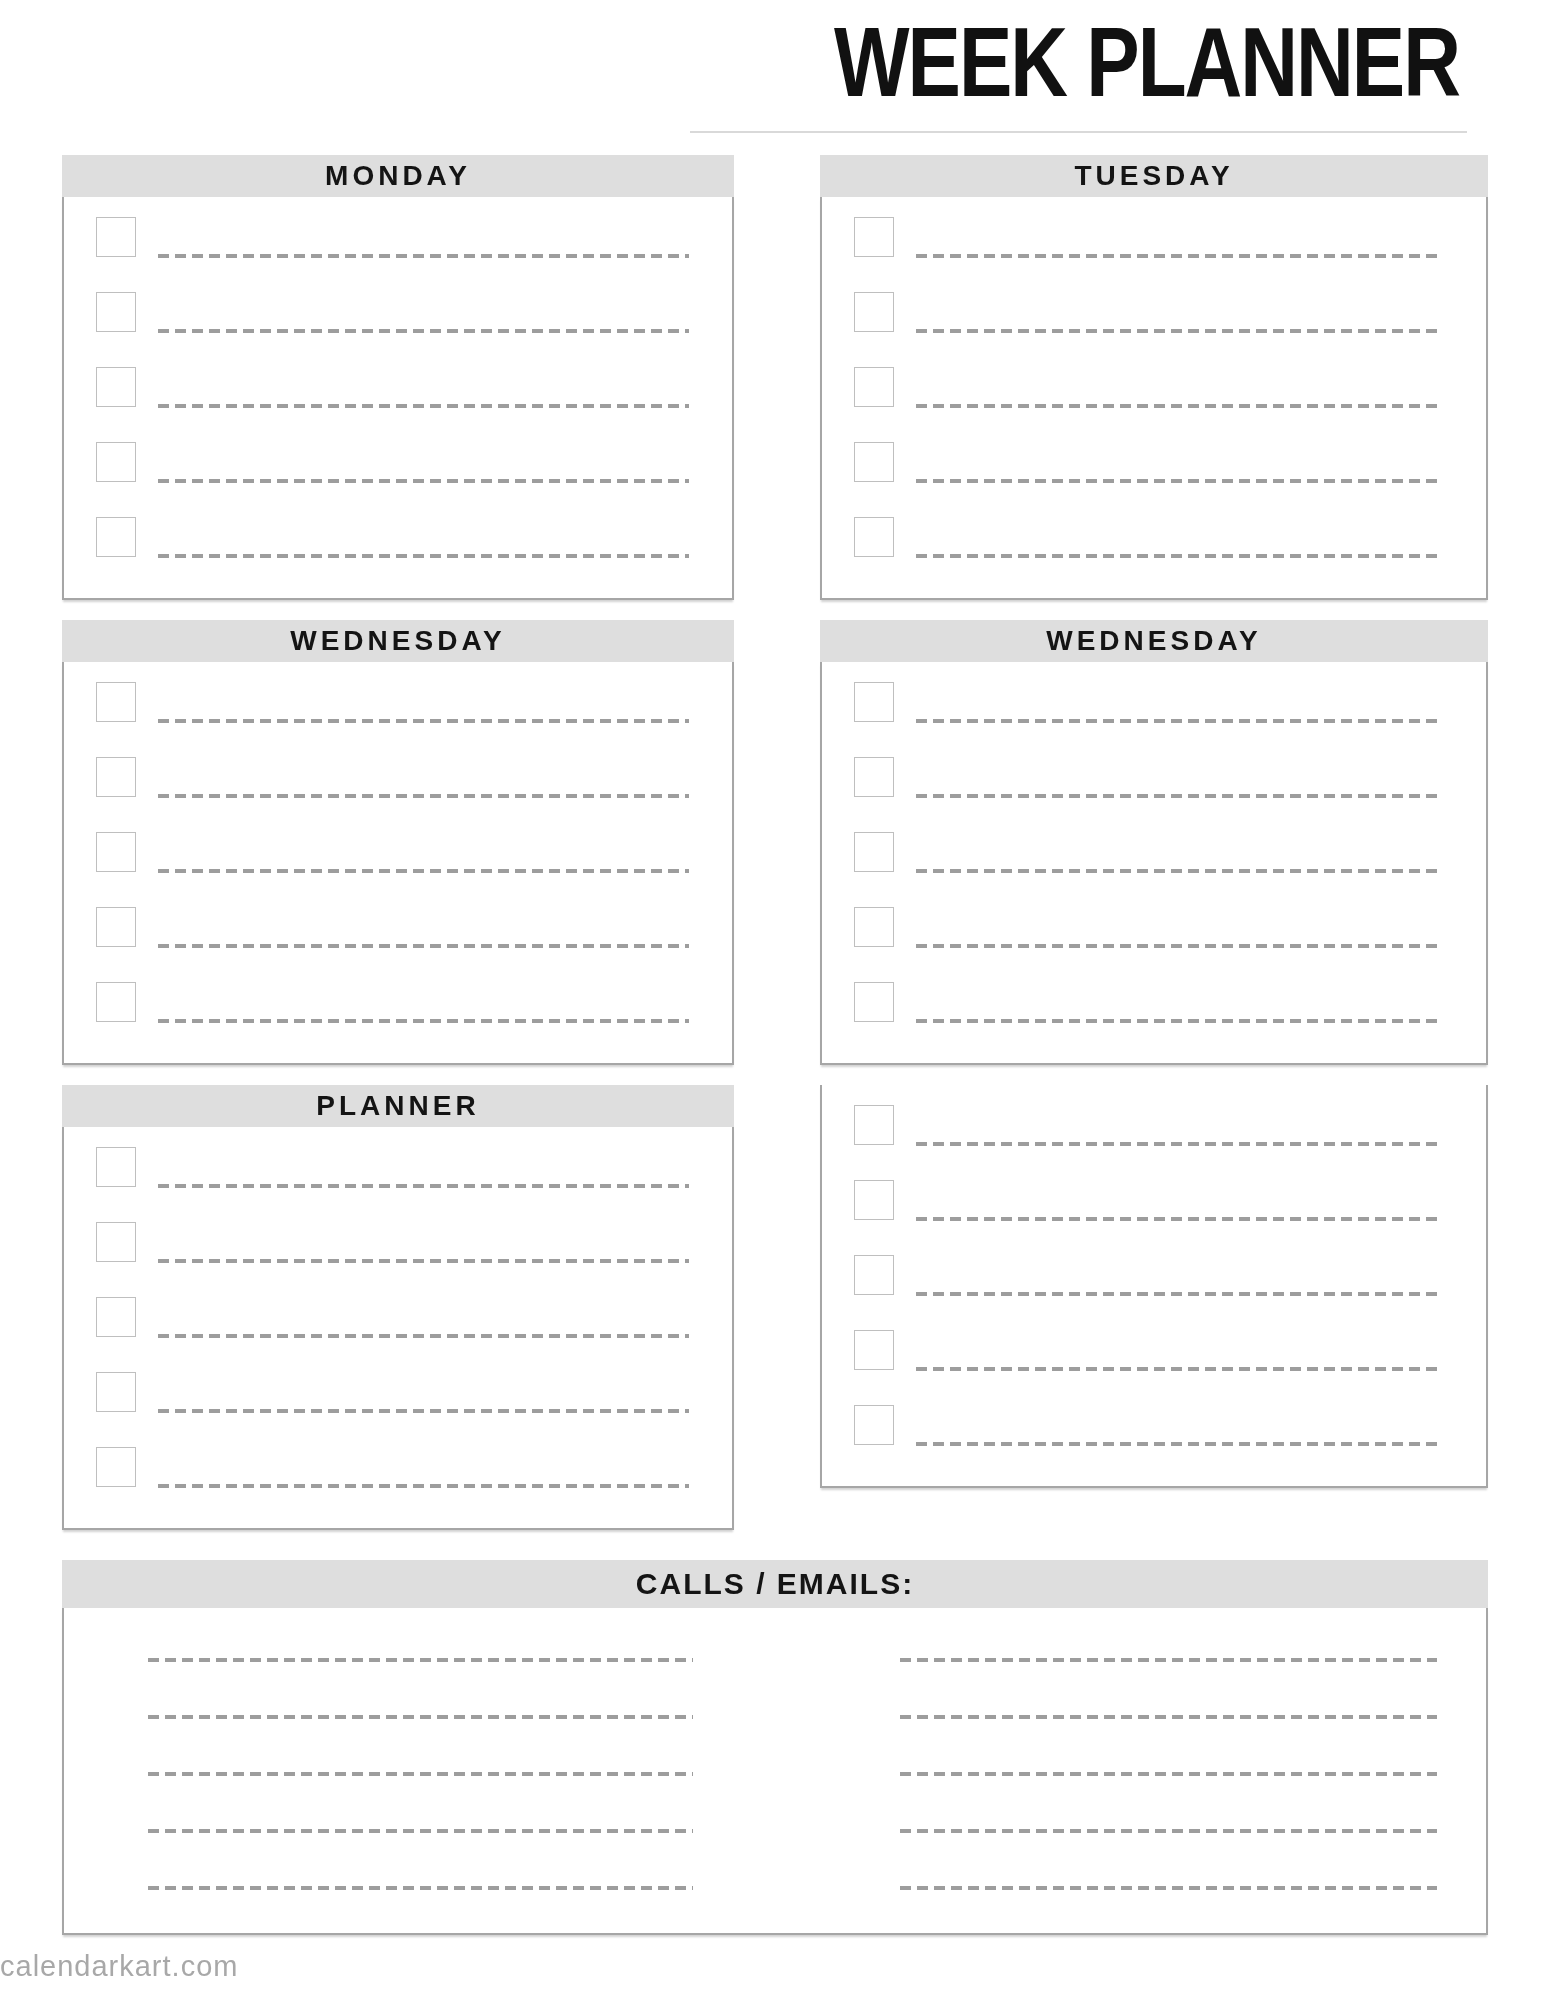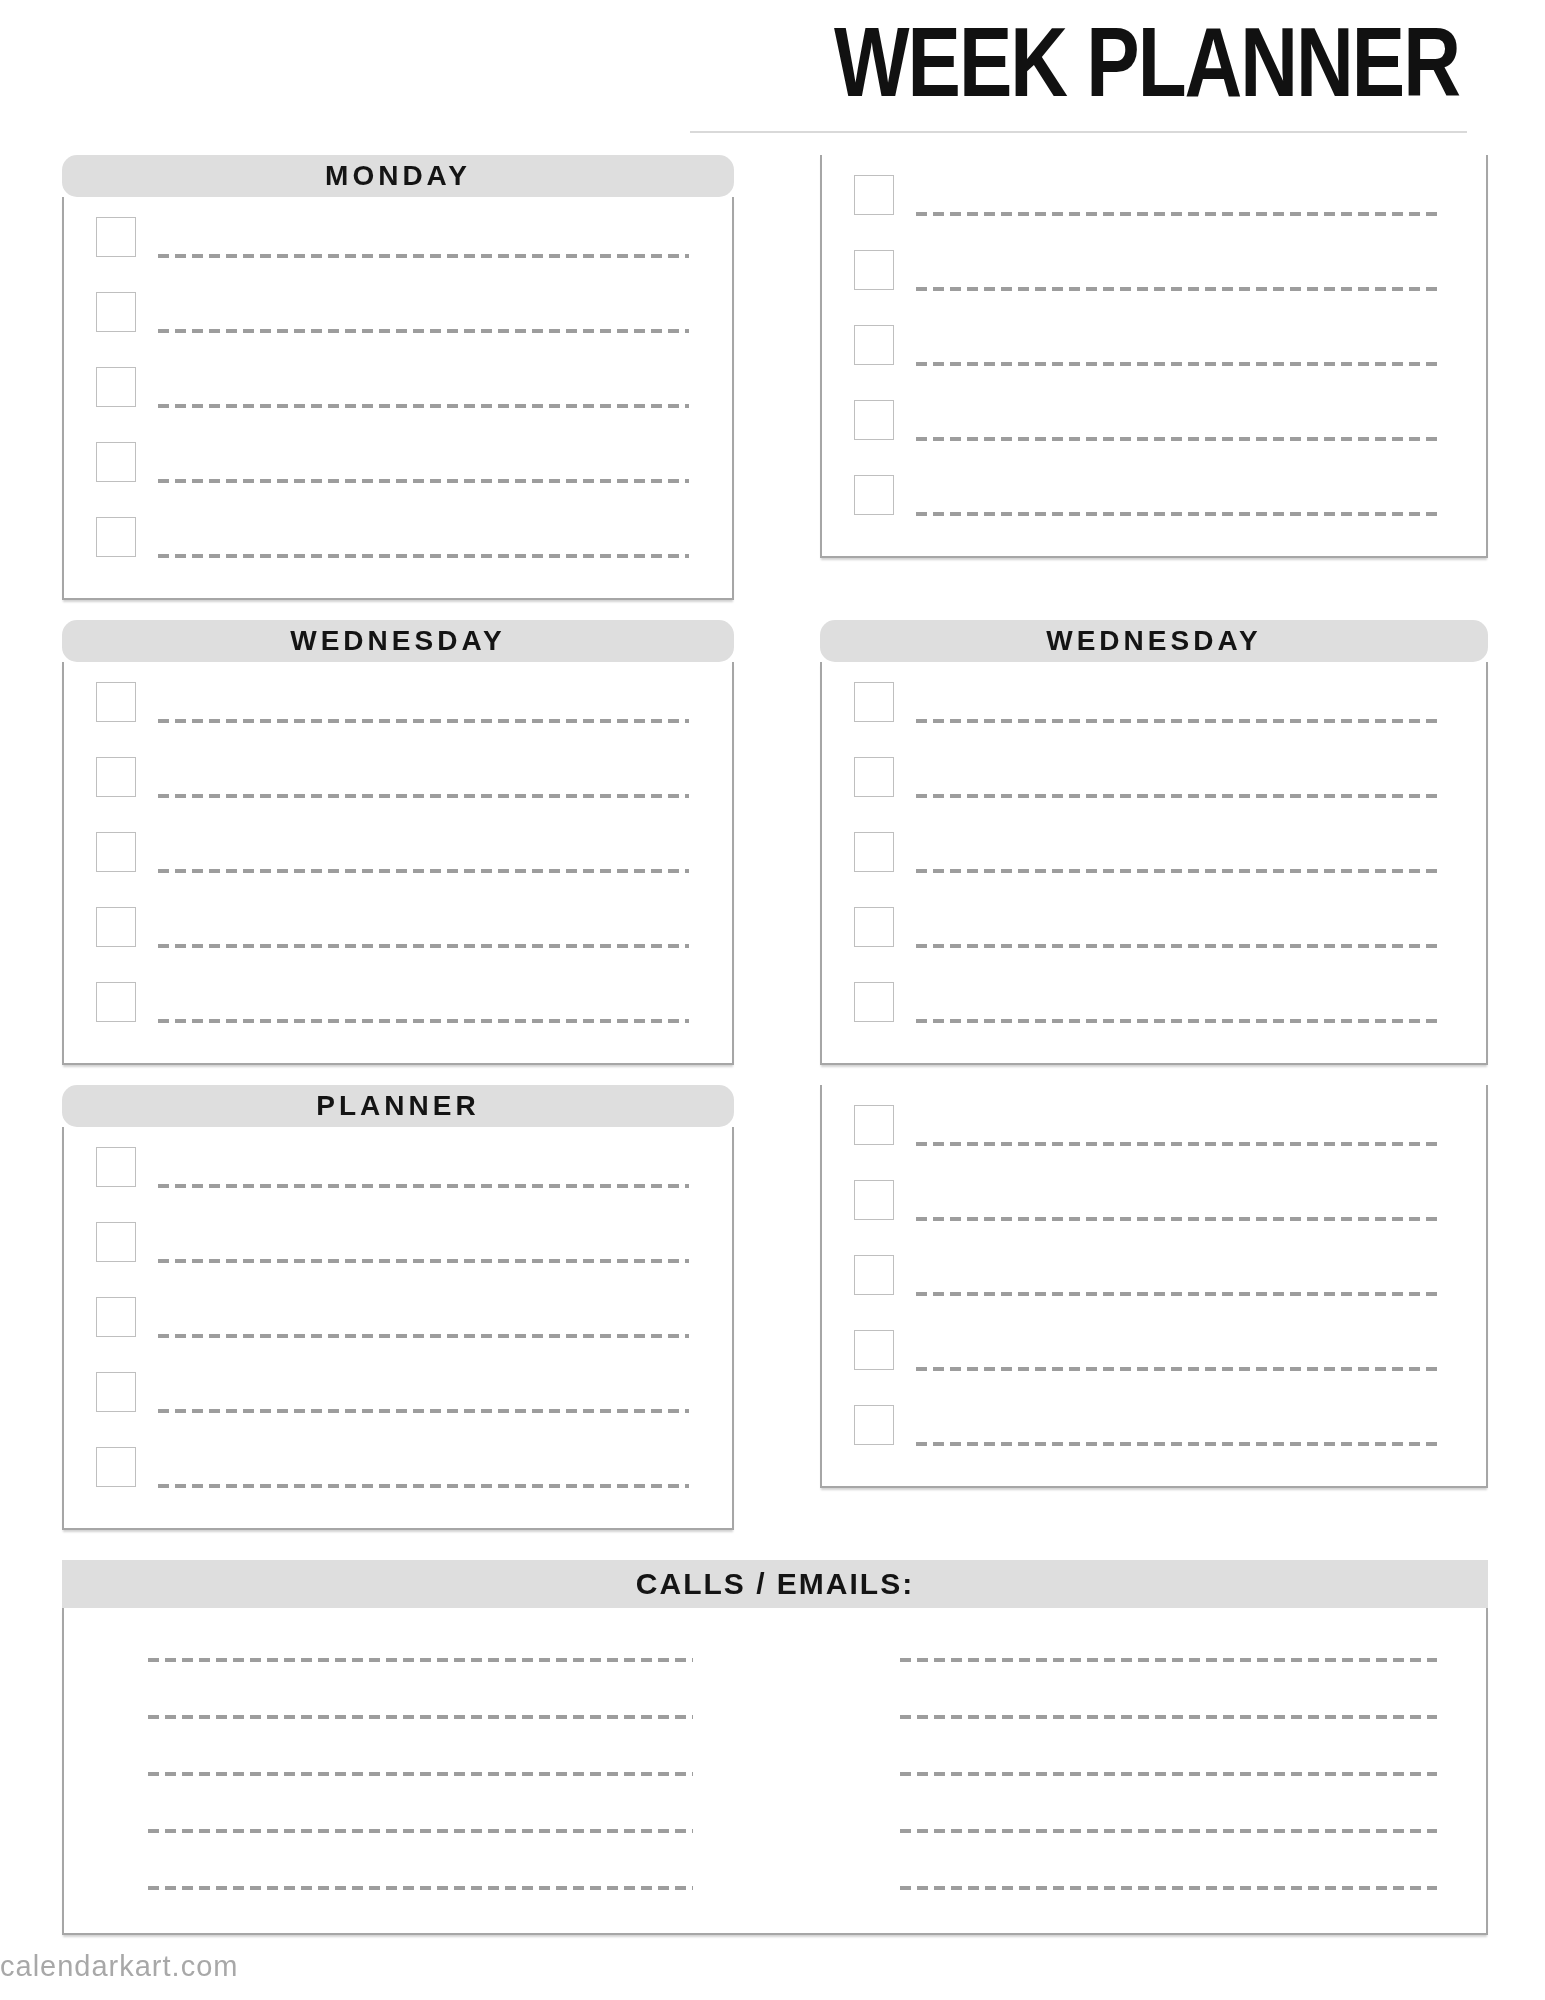--- a/index.html
+++ b/index.html
@@ -49,21 +49,20 @@
   .day-header{
     height:42px;
     background:var(--header-bg);
     display:flex;
     align-items:center;
     justify-content:center;
     font-size:28px;
     font-weight:bold;
     letter-spacing:4px;
     color:#141414;
-    border-radius:15px;
   }
   .day-body{
     height:403px;
     background:#ffffff;
     border:2px solid var(--box-border);
     border-top:none;
     padding:20px 43px 0 32px;
     box-shadow:0 3px 2px -1px rgba(0,0,0,0.18);
   }
   .task-row{
@@ -156,20 +155,23 @@
           <div class="task-checkbox"></div>
           <div class="dash-line"></div>
         </div>
         <div class="task-row">
           <div class="task-checkbox"></div>
           <div class="dash-line"></div>
         </div>
       </div>
     </div>
     <div class="day-box">
+      <div class="day-header">
+        <span>TUESDAY</span>
+      </div>
       <div class="day-body">
         <div class="task-row">
           <div class="task-checkbox"></div>
           <div class="dash-line"></div>
         </div>
         <div class="task-row">
           <div class="task-checkbox"></div>
           <div class="dash-line"></div>
         </div>
         <div class="task-row">

